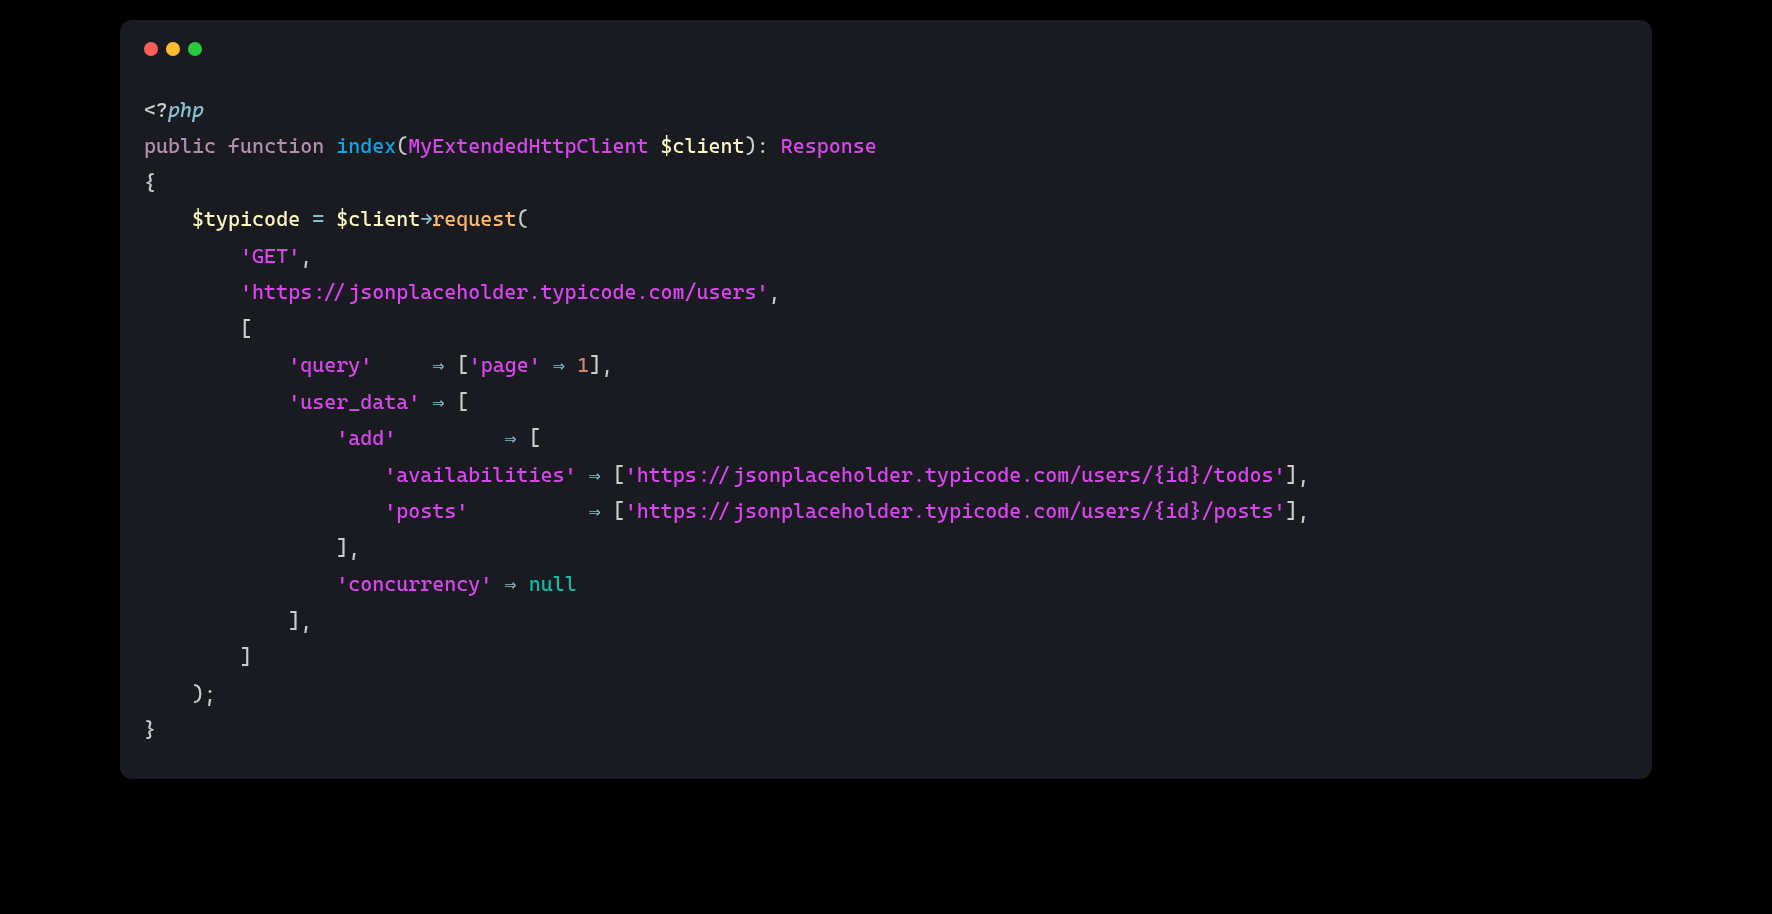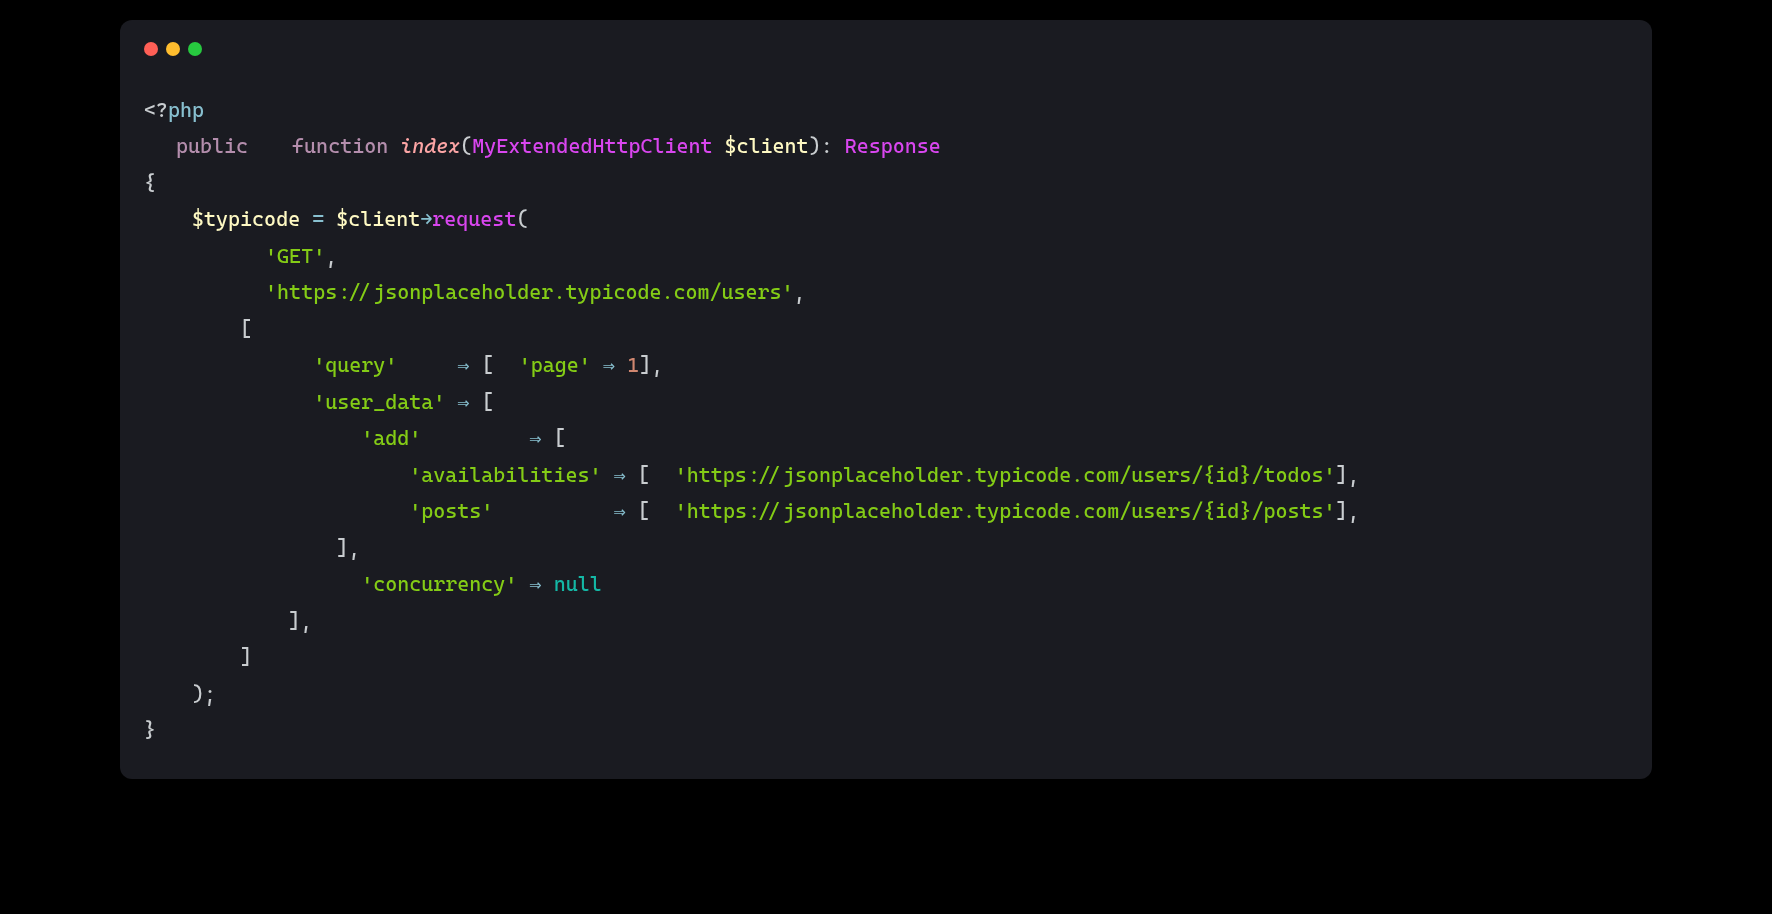--- a/index.html
+++ b/index.html
@@ -34,29 +34,29 @@
     pre.code {
       font-family: inherit;
       font-size: 20.5px;
       line-height: 1.78;
       color: #c9cdd0;
       white-space: pre;
       overflow: visible;
     }
     .c-lt      { color: #c9cdd0; }
     .c-qm      { color: #c9cdd0; }
-    .c-php     { color: #88c0d0; }
-    .c-kw      { color: #b48ead; margin-left: 32px; }
-    .c-fn      { color: #fca5a5; font-style: italic; }
+    .c-php     { color: #88c0d0; font-style: italic; }
+    .c-kw      { color: #b48ead; }
+    .c-fn      { color: #0ea5e9; }
     .c-punc    { color: #c9cdd0; }
     .c-type    { color: #d946ef; }
     .c-var     { color: #fef9c3; }
     .c-op      { color: #88c0d0; }
-    .c-meth    { color: #d946ef; }
-    .c-str     { color: #84cc16; margin-left: 25px; }
+    .c-meth    { color: #fdba74; }
+    .c-str     { color: #d946ef; }
     .c-num     { color: #d08770; }
     .c-null    { color: #14b8a6; }
   </style>
 </head>
 <body>
 
 <div class="window">
   <div class="titlebar">
     <div class="dot dot-red"></div>
     <div class="dot dot-yellow"></div>

